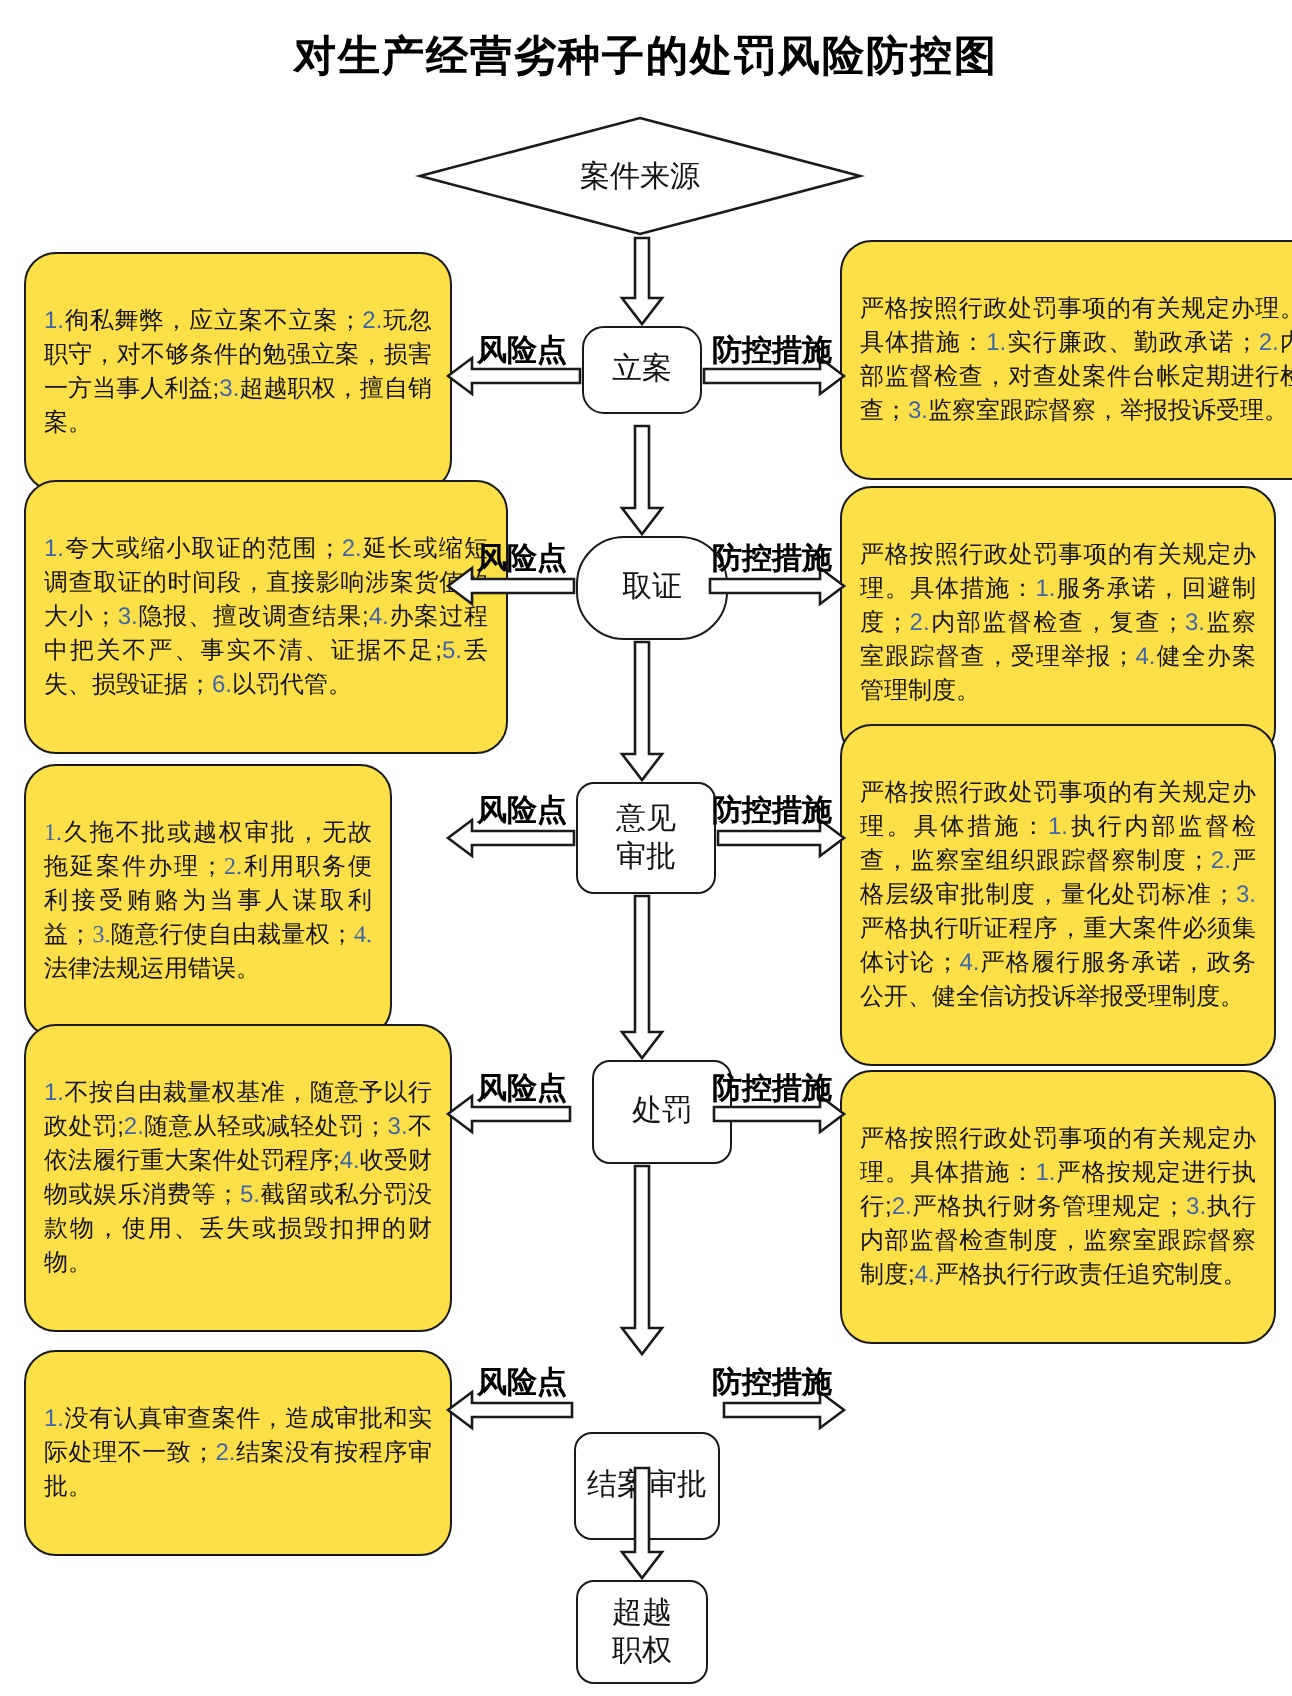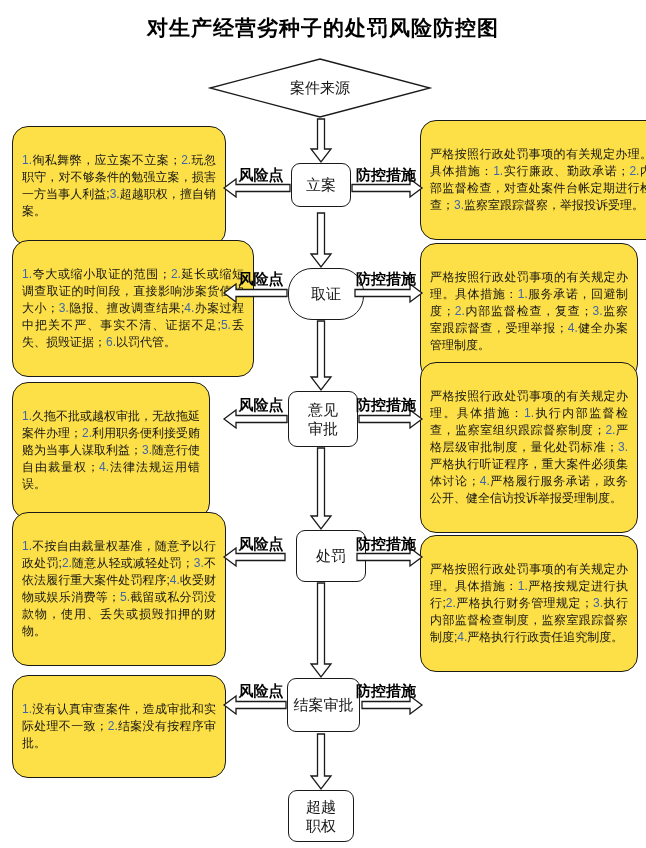--- a/index.html
+++ b/index.html
@@ -68,53 +68,53 @@
     <polygon points="357,553.5 357,560.5 410,560.5 410,566 422,557 410,548 410,553.5"></polygon>
 
     <polygon points="286,701.5 286,708.5 236,708.5 236,714 224,705 236,696 236,701.5"></polygon>
     <polygon points="362,701.5 362,708.5 410,708.5 410,714 422,705 410,696 410,701.5"></polygon>
   </svg>
 
   <div class="diamond-label">案件来源</div>
 
   <div class="side-box" style="left:12px; top:126px; width:214px; min-height:90px;"><span><span class="num">1.</span>徇私舞弊，应立案不立案；<span class="num">2.</span>玩忽职守，对不够条件的勉强立案，损害一方当事人利益;<span class="num">3.</span>超越职权，擅自销案。</span></div>
   <div class="flow-label" style="left:233px; top:166px; width:56px;">风险点</div>
-  <div class="stage-box" style="left:291px; top:163px; width:60px; height:44px;">
+  <div class="stage-box" style="left:291px; top:163px; width:60px; height:44px;border-radius:11px;">
       <span>立案</span>
     </div>
   <div class="flow-label" style="left:352px; top:166px; width:68px;">防控措施</div>
   <div class="side-box" style="left:420px; top:120px; width:242px; min-height:112px;"><span>严格按照行政处罚事项的有关规定办理。具体措施：<span class="num">1.</span>实行廉政、勤政承诺；<span class="num">2.</span>内部监督检查，对查处案件台帐定期进行检查；<span class="num">3.</span>监察室跟踪督察，举报投诉受理。</span></div>
 
   <div class="side-box" style="left:12px; top:240px; width:242px; min-height:120px;"><span><span class="num">1.</span>夸大或缩小取证的范围；<span class="num">2.</span>延长或缩短调查取证的时间段，直接影响涉案货值的大小；<span class="num">3.</span>隐报、擅改调查结果;<span class="num">4.</span>办案过程中把关不严、事实不清、证据不足;<span class="num">5.</span>丢失、损毁证据；<span class="num">6.</span>以罚代管。</span></div>
   <div class="flow-label" style="left:233px; top:270px; width:56px;">风险点</div>
   <div class="stage-box" style="left:288px; top:268px; width:76px; height:52px;border-radius:24px;">
       <span>取证</span>
     </div>
   <div class="flow-label" style="left:352px; top:270px; width:68px;">防控措施</div>
   <div class="side-box" style="left:420px; top:243px; width:218px; min-height:110px;"><span>严格按照行政处罚事项的有关规定办理。具体措施：<span class="num">1.</span>服务承诺，回避制度；<span class="num">2.</span>内部监督检查，复查；<span class="num">3.</span>监察室跟踪督查，受理举报；<span class="num">4.</span>健全办案管理制度。</span></div>
 
-  <div class="side-box" style="left:12px; top:382px; width:198px; min-height:96px;"><span><span class="num">1.</span>久拖不批或越权审批，无故拖延案件办理；<span class="num">2.</span>利用职务便利接受贿赂为当事人谋取利益；<span class="num">3.</span>随意行使自由裁量权；<span class="num">4.</span>法律法规运用错误。</span></div>
+  <div class="side-box" style="left:12px; top:382px; width:184px; min-height:96px;font-family:Liberation Serif, serif;"><span><span class="num">1.</span>久拖不批或越权审批，无故拖延案件办理；<span class="num">2.</span>利用职务便利接受贿赂为当事人谋取利益；<span class="num">3.</span>随意行使自由裁量权；<span class="num">4.</span>法律法规运用错误。</span></div>
   <div class="flow-label" style="left:233px; top:396px; width:56px;">风险点</div>
   <div class="stage-box" style="left:288px; top:391px; width:70px; height:56px;">
       <span class="wrap2">意见审批</span>
     </div>
   <div class="flow-label" style="left:352px; top:396px; width:68px;">防控措施</div>
   <div class="side-box" style="left:420px; top:362px; width:218px; min-height:152px;"><span>严格按照行政处罚事项的有关规定办理。具体措施：<span class="num">1.</span>执行内部监督检查，监察室组织跟踪督察制度；<span class="num">2.</span>严格层级审批制度，量化处罚标准；<span class="num">3.</span>严格执行听证程序，重大案件必须集体讨论；<span class="num">4.</span>严格履行服务承诺，政务公开、健全信访投诉举报受理制度。</span></div>
 
   <div class="side-box" style="left:12px; top:512px; width:214px; min-height:136px;"><span><span class="num">1.</span>不按自由裁量权基准，随意予以行政处罚;<span class="num">2.</span>随意从轻或减轻处罚；<span class="num">3.</span>不依法履行重大案件处罚程序;<span class="num">4.</span>收受财物或娱乐消费等；<span class="num">5.</span>截留或私分罚没款物，使用、丢失或损毁扣押的财物。</span></div>
   <div class="flow-label" style="left:233px; top:535px; width:56px;">风险点</div>
   <div class="stage-box" style="left:286px; top:530px; width:70px; height:52px;margin-left:10px;">
       <span>处罚</span>
     </div>
   <div class="flow-label" style="left:352px; top:535px; width:68px;">防控措施</div>
   <div class="side-box" style="left:420px; top:535px; width:218px; min-height:128px;"><span>严格按照行政处罚事项的有关规定办理。具体措施：<span class="num">1.</span>严格按规定进行执行;<span class="num">2.</span>严格执行财务管理规定；<span class="num">3.</span>执行内部监督检查制度，监察室跟踪督察制度;<span class="num">4.</span>严格执行行政责任追究制度。</span></div>
 
   <div class="side-box" style="left:12px; top:675px; width:214px; min-height:80px;"><span><span class="num">1.</span>没有认真审查案件，造成审批和实际处理不一致；<span class="num">2.</span>结案没有按程序审批。</span></div>
   <div class="flow-label" style="left:233px; top:682px; width:56px;">风险点</div>
-  <div class="stage-box" style="left:287px; top:678px; width:73px; height:54px;">
+  <div class="stage-box" style="left:287px; top:716px; width:73px; height:54px;">
       <span>结案审批</span>
     </div>
   <div class="flow-label" style="left:352px; top:682px; width:68px;">防控措施</div>
 
   <div class="stage-box" style="left:288px; top:790px; width:66px; height:52px;">
       <span class="wrap2">超越职权</span>
     </div>
 
 </div>
 

